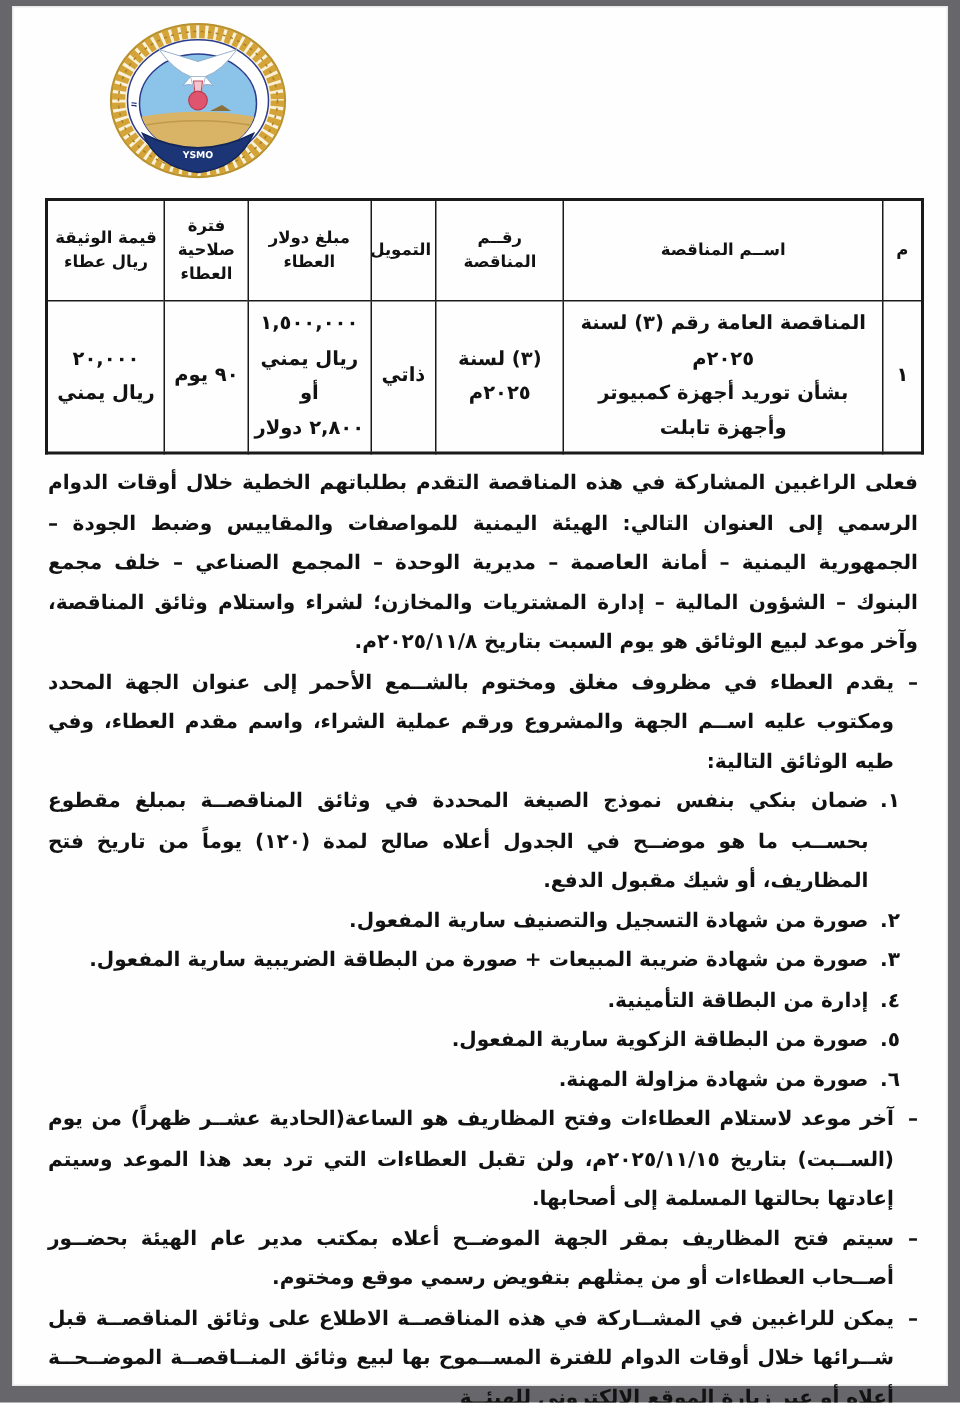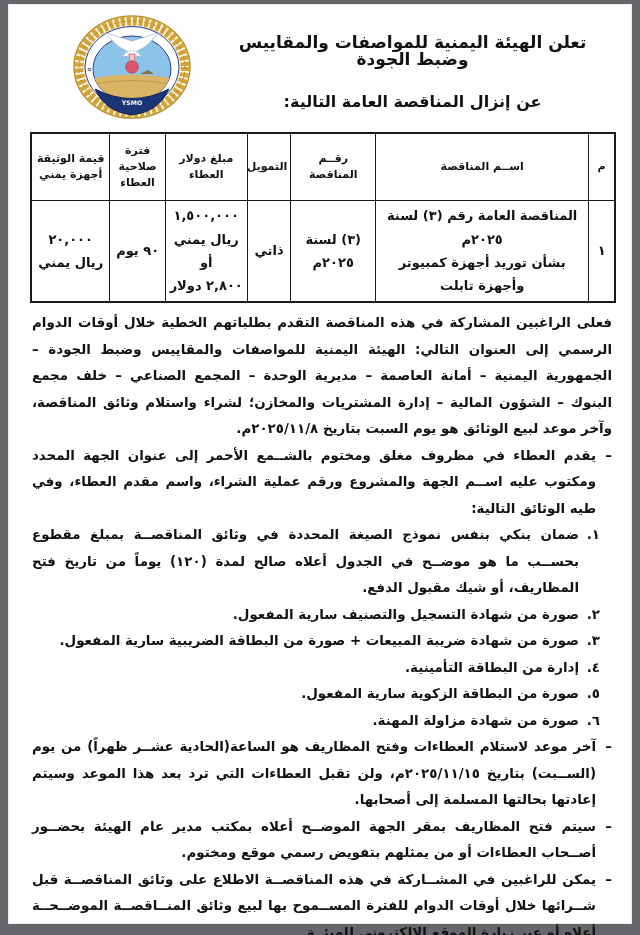--- a/index.html
+++ b/index.html
@@ -111,24 +111,20 @@
           </g>
 
           <g>
             <path d="M59 40 L65 40 L64 48 L60 48 Z" fill="#f2c6ce" stroke="#c74b5e" stroke-width="0.7"></path>
             <circle cx="62" cy="53" r="6.2" fill="#e0556e" stroke="#b93a50" stroke-width="0.8"></circle>
           </g>
 
           <path d="M25 75 Q62 94 99 75 Q89 98 62 101 Q35 98 25 75 Z" fill="#1c3576" stroke="#13265a" stroke-width="1"></path>
           <text x="62" y="91" font-size="6.2" fill="#ffffff" text-anchor="middle" font-weight="700">YSMO</text>
         </svg>
-      </div>
-      <div class="titles">
-        <div class="title-line">تعلن الهيئة اليمنية للمواصفات والمقاييس وضبط الجودة</div>
-        <div class="title-line">عن إنزال المناقصة العامة التالية:</div>
       </div>
     </div>
 
     <table class="tender">
       <colgroup>
         <col style="width:4.5%">
           <col style="width:36.5%">
           <col style="width:14.5%">
         <col style="width:7.5%">
           <col style="width:14%">
@@ -136,21 +132,21 @@
           <col style="width:13.5%">
       </colgroup>
       <thead>
         <tr>
           <th>م</th>
           <th>اســم المناقصة</th>
           <th>رقــم المناقصة</th>
           <th>التمويل</th>
           <th>مبلغ دولار العطاء</th>
           <th>فترة صلاحية العطاء</th>
-          <th>قيمة الوثيقة أجهزة يمني</th>
+          <th>قيمة الوثيقة ريال عطاء</th>
         </tr>
       </thead>
       <tbody>
         <tr>
           <td>١</td>
           <td class="cell-name">
             <div>المناقصة العامة رقم (٣) لسنة ٢٠٢٥م</div>
             <div>بشأن توريد أجهزة كمبيوتر وأجهزة تابلت</div>
           </td>
           <td>

